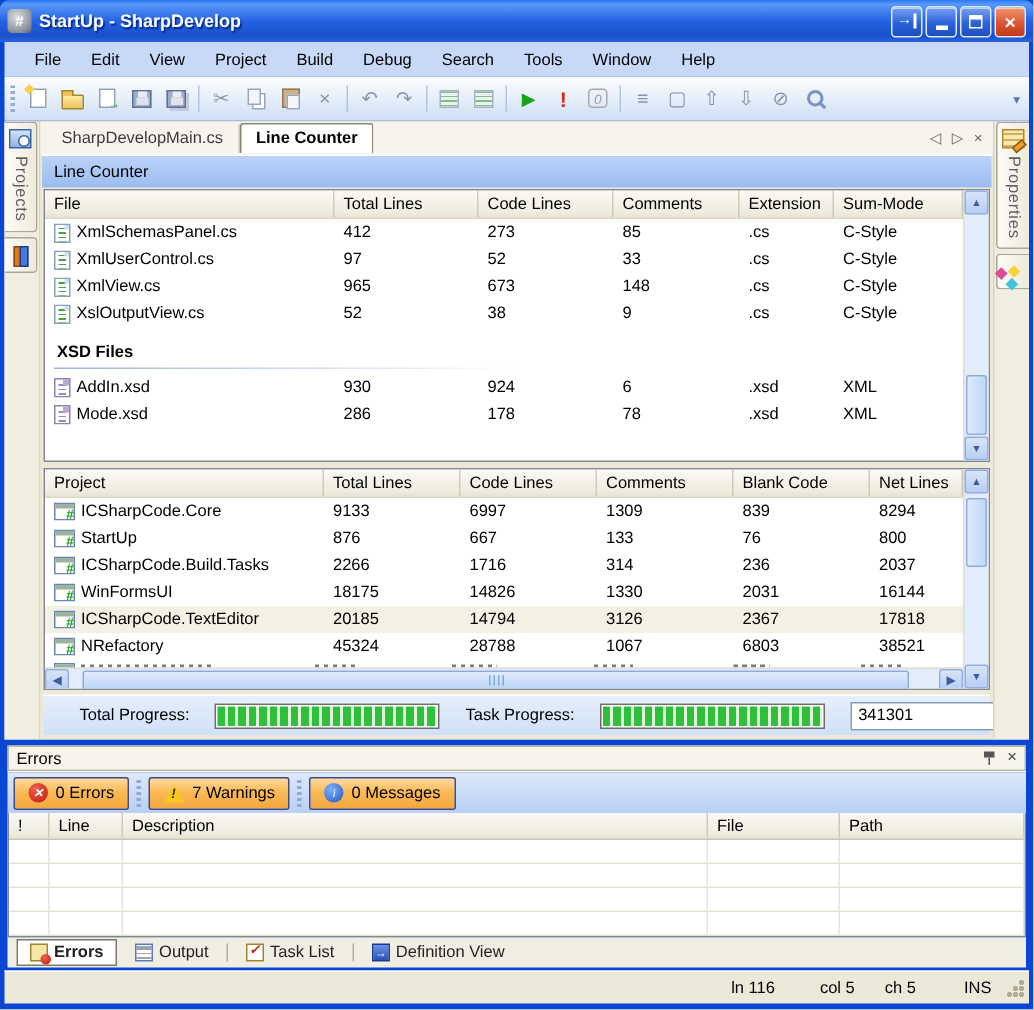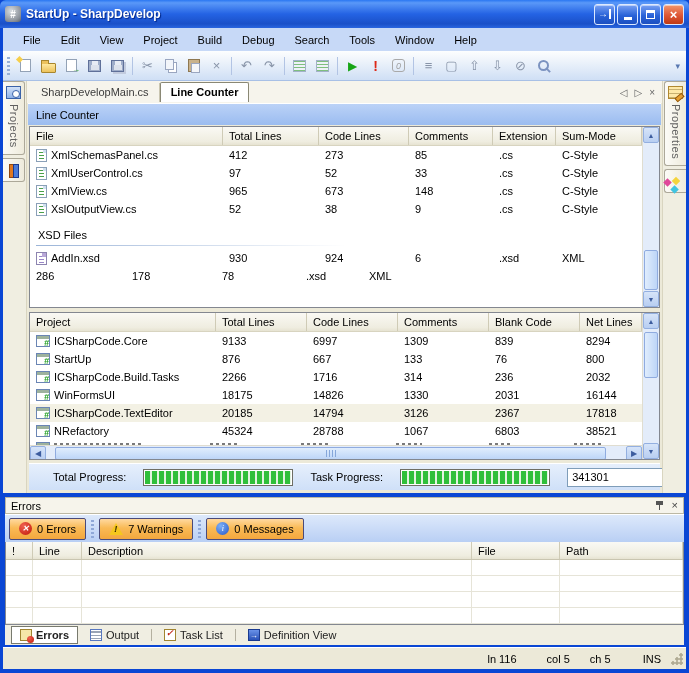--- a/index.html
+++ b/index.html
@@ -92,21 +92,21 @@
 .panel.project{height:148px;margin-top:4px}
 .tablecol{flex:1;display:flex;flex-direction:column;min-width:0;overflow:hidden}
 .thead{display:flex;height:19px;flex:none;background:linear-gradient(180deg,#faf9f4,#efede0 80%,#e6e3d2);border-bottom:1px solid #d8d4c0;align-items:stretch}
 .th{padding-left:6px;display:flex;align-items:center;border-right:1px solid #cfcbb6;white-space:nowrap;overflow:hidden}
 .trow{display:flex;height:18px;flex:none;align-items:center}
 .trow.hl{background:#f3f1e4}
 .td{padding-left:6px;overflow:hidden;white-space:nowrap}
 .td.name{display:flex;align-items:center;gap:4px}
 .fc0{width:193px;flex:none}.fc1{width:96px;flex:none}.fc2{width:90px;flex:none}.fc3{width:84px;flex:none}.fc4{width:63px;flex:none}.fc5{flex:1}
 .pc0{width:186px;flex:none}.pc1,.pc2,.pc3,.pc4{width:91px;flex:none}.pc5{flex:1}
-.section-row{font-weight:normal;padding:11px 0 2px 8px}
+.section-row{font-weight:bold;padding:11px 0 2px 8px}
 .section-underline{height:1px;margin:2px 0 3px 6px;width:310px;background:linear-gradient(90deg,#9bb4d8,rgba(255,255,255,0))}
 .clipped-row{height:5px;overflow:hidden;flex:none;display:flex;align-items:flex-start;gap:0}
 .smudge{height:9px;background:repeating-linear-gradient(90deg,#7a7a7a 0 3px,rgba(0,0,0,0) 3px 6px);margin-top:3px;flex:none}
 .ic-projfile{width:14px;height:12px;border:1px solid #6a85b4;background:#fff;position:relative;flex:none}
 .ic-projfile::before{content:"";position:absolute;left:0;top:0;right:0;height:3px;background:#9db29d}
 .ic-projfile::after{content:"#";position:absolute;right:0;bottom:-2px;color:#1e9e1e;font-size:9px;font-weight:bold}
 .ic-cs{width:11px;height:13px;background:#fff;border:1px solid #8aa0b8;position:relative;flex:none}
 .ic-cs::before{content:"";position:absolute;left:2px;top:2px;width:5px;height:9px;background:repeating-linear-gradient(180deg,#4aa04a 0 1px,rgba(0,0,0,0) 1px 3px)}
 .ic-cs::after{content:"";position:absolute;right:0;top:0;width:3px;height:3px;background:#cfe0ef}
 .ic-xsd{width:11px;height:13px;background:#fff;border:1px solid #8d84b0;position:relative;flex:none}
@@ -361,20 +361,24 @@
                 <i class="ic-xsd"></i>
                 <span>AddIn.xsd</span>
               </span>
             <span class="td fc1">930</span>
             <span class="td fc2">924</span>
             <span class="td fc3">6</span>
             <span class="td fc4">.xsd</span>
             <span class="td fc5">XML</span>
           </div>
           <div class="trow">
+            <span class="td name fc0">
+                <i class="ic-xsd"></i>
+                <span>Mode.xsd</span>
+              </span>
             <span class="td fc1">286</span>
             <span class="td fc2">178</span>
             <span class="td fc3">78</span>
             <span class="td fc4">.xsd</span>
             <span class="td fc5">XML</span>
           </div>
         </div>
         <div class="vscroll">
           <span class="sbtn">▲</span>
           <span class="vtrack">
@@ -419,21 +423,21 @@
           </div>
           <div class="trow">
             <span class="td name pc0">
                 <i class="ic-projfile"></i>
                 <span>ICSharpCode.Build.Tasks</span>
               </span>
             <span class="td pc1">2266</span>
             <span class="td pc2">1716</span>
             <span class="td pc3">314</span>
             <span class="td pc4">236</span>
-            <span class="td pc5">2032</span>
+            <span class="td pc5">2037</span>
           </div>
           <div class="trow">
             <span class="td name pc0">
                 <i class="ic-projfile"></i>
                 <span>WinFormsUI</span>
               </span>
             <span class="td pc1">18175</span>
             <span class="td pc2">14826</span>
             <span class="td pc3">1330</span>
             <span class="td pc4">2031</span>

